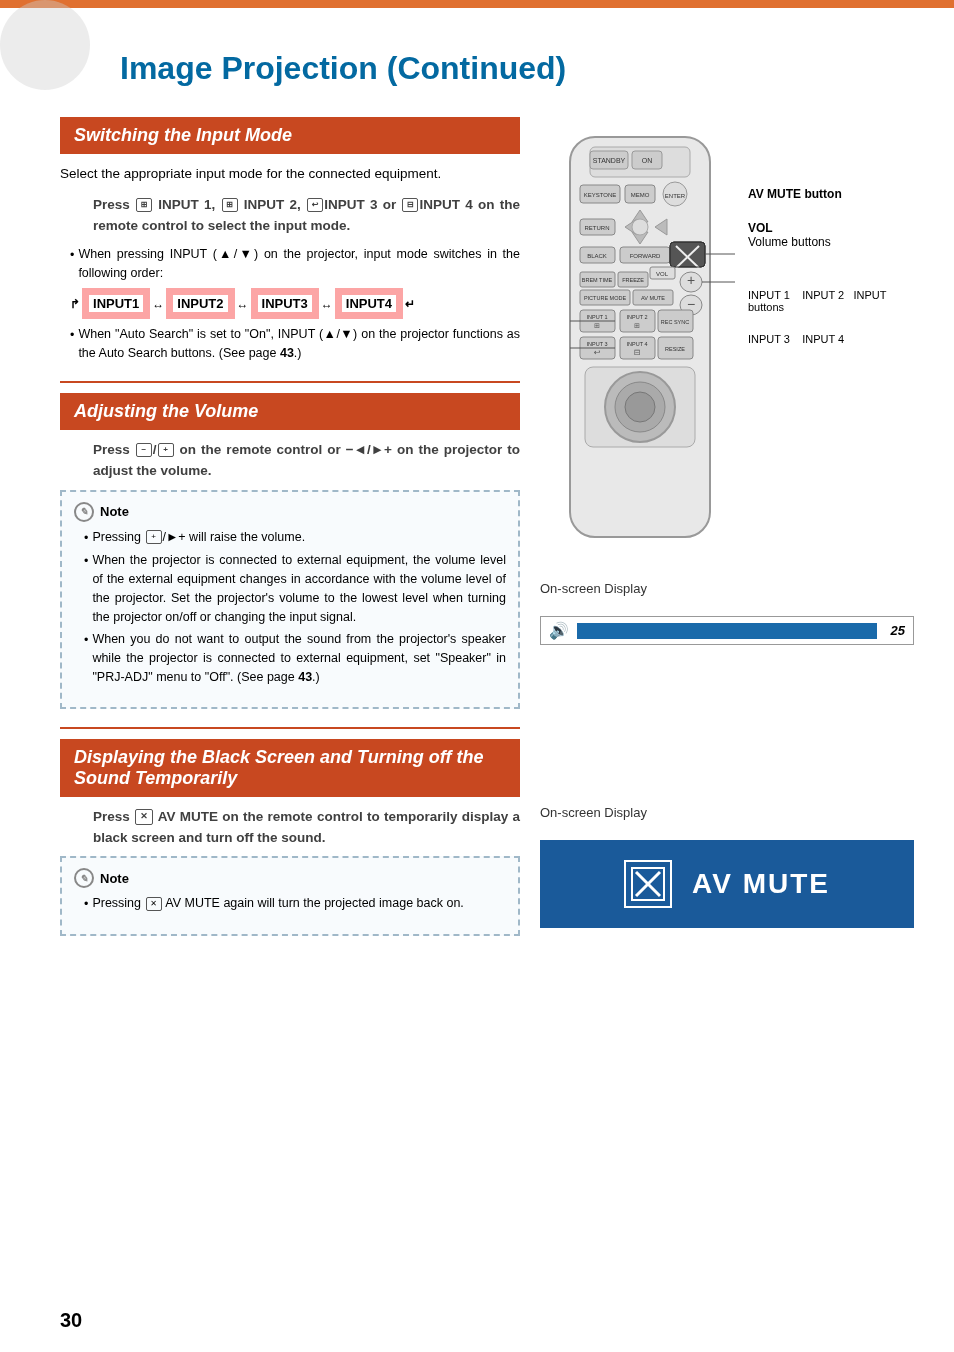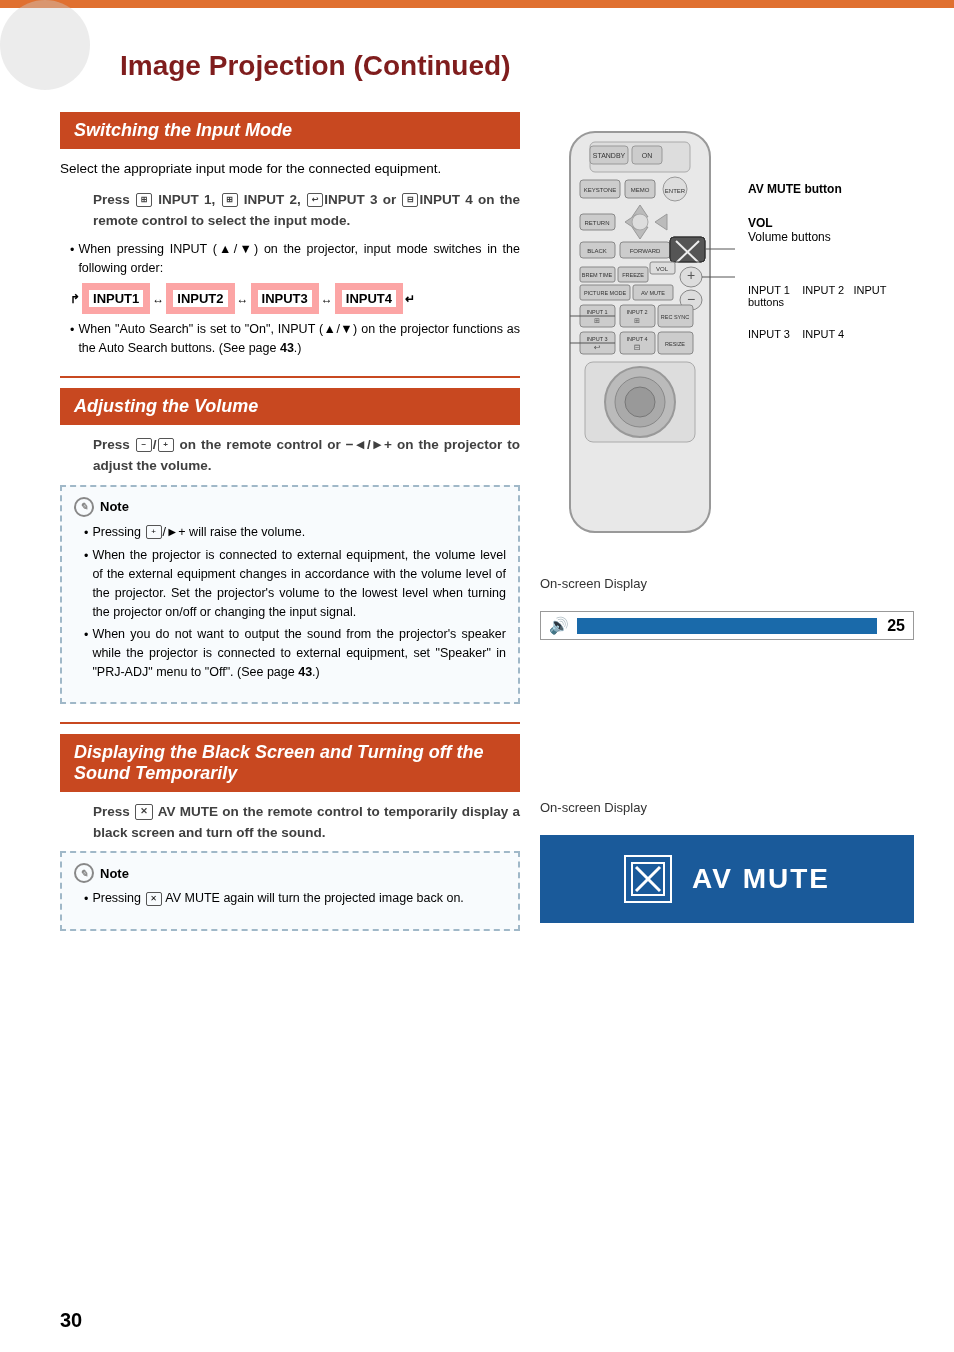--- a/index.html
+++ b/index.html
@@ -15,23 +15,23 @@
     .page {
       width: 954px;
       min-height: 1352px;
       background: #fff;
       padding: 30px 40px 40px 60px;
       position: relative;
     }
 
     
     .page-title {
-      font-size: 28px;
-      font-weight: bold;
-      color: #7f1d1d;
+      font-size: 32px;
+      font-weight: bold;
+      color: #0369a1;
       margin-bottom: 30px;
       border-left: none;
     }
 
     
     .top-bar {
       position: absolute;
       top: 0; left: 0;
       width: 100%;
       height: 8px;
@@ -185,24 +185,25 @@
     }
 
     .vol-bar-container {
       flex: 1;
       height: 16px;
       background: #1a6aaa;
       position: relative;
     }
 
     .vol-number {
-      font-size: 16px;
+      font-size: 13px;
       font-weight: bold;
       min-width: 20px;
       text-align: right;
+      font-style: italic;
     }
 
     
     .av-mute-display {
       margin-top: 20px;
       background: #1a5a9a;
       color: #fff;
       display: flex;
       align-items: center;
       justify-content: center;

